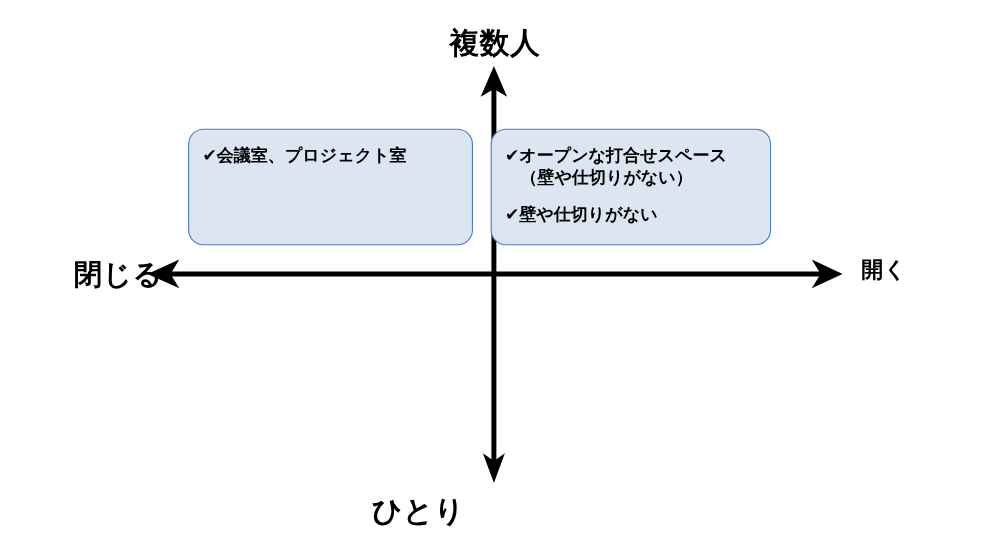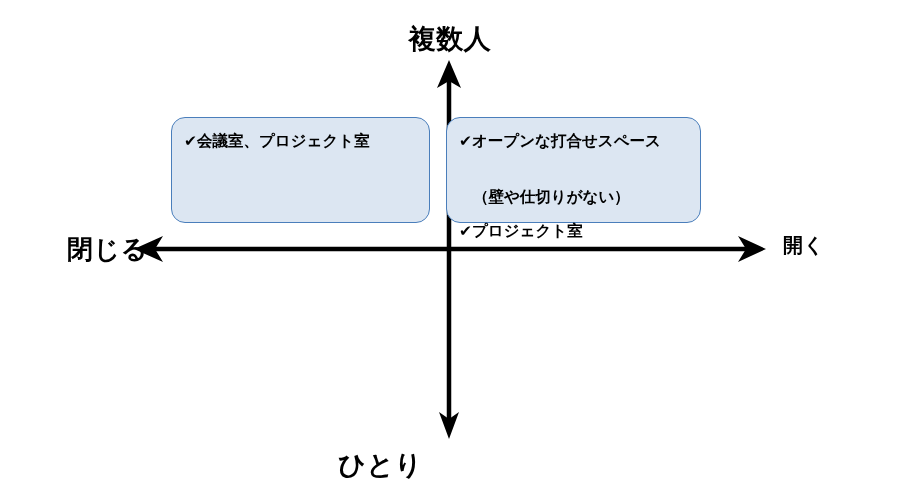--- a/index.html
+++ b/index.html
@@ -105,21 +105,20 @@
     margin-bottom: 0;
   }
   .check {
     font-weight: bold;
     font-size: 15.5px;
   }
   .sub-line {
     display: block;
     padding-left: 14px;
     white-space: nowrap;
-    margin-top: 36px;
   }
 </style>
 </head>
 <body>
 
 <div id="canvas">
 
   <svg class="axis-svg" viewBox="0 0 900 500" xmlns="http://www.w3.org/2000/svg">
 
     <line x1="449" y1="72" x2="449" y2="428" stroke="#000000" stroke-width="4.5"></line>
@@ -151,18 +150,18 @@
     </ul>
   </div>
 
   <div class="quad-box" id="box-upper-right">
     <ul class="bullet-list">
       <li class="bullet-item">
         <span class="check">✔</span><span>オープンな打合せスペース</span>
         <span class="sub-line">（壁や仕切りがない）</span>
       </li>
       <li class="bullet-item">
-        <span class="check">✔</span><span>プロジェクト室</span>
+        <span class="check">✔</span><span>壁や仕切りがない</span>
       </li>
     </ul>
   </div>
 
 </div>
 
 </body></html>

